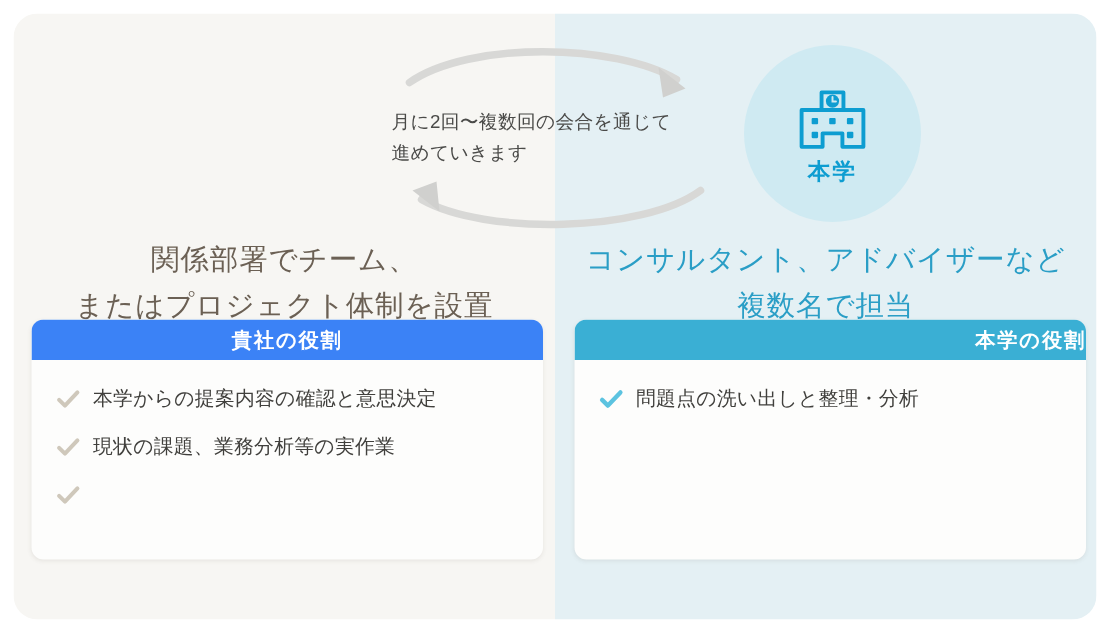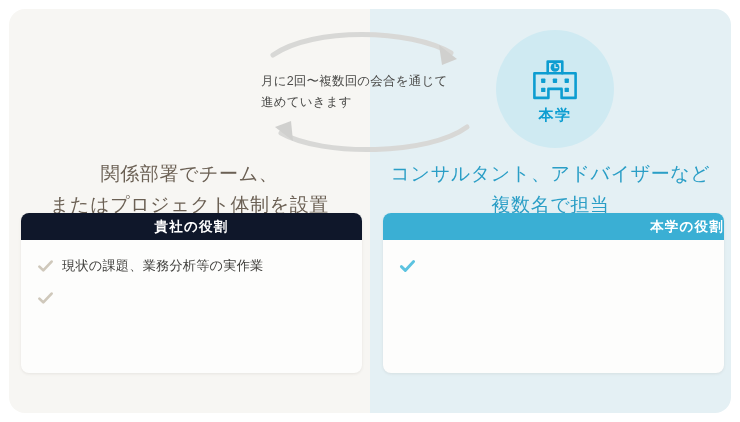--- a/index.html
+++ b/index.html
@@ -134,21 +134,21 @@
 
   .card-head {
     height: 27px;
     line-height: 27px;
     text-align: center;
     font-size: 13.5px;
     font-weight: bold;
     color: #ffffff;
     letter-spacing: 1.2px;
   }
-  .card-head-left  { background: #0f172a; }
+  .card-head-left  { background: #3b82f6; }
   .card-head-right { background: #3aafd4; text-align: right; }
 
   .card-body {
     padding: 16px 18px 18px 16px;
     min-height: 133px;
     box-sizing: border-box;
   }
 
   .bullet {
     display: flex;
@@ -230,20 +230,28 @@
 
     <div class="subtitle subtitle-right">
       <div>コンサルタント、アドバイザーなど</div>
       <div>複数名で担当</div>
     </div>
 
     <div class="card card-left">
       <div class="card-head card-head-left">貴社の役割</div>
       <div class="card-body">
 
+        <div class="bullet">
+          <span class="check">
+            <svg width="17" height="17" viewBox="0 0 17 17" aria-hidden="true">
+              <path d="M2.4 8.6 L6.3 12.4 L14.6 3.6" fill="none" stroke="#cfc8bb" stroke-width="2.7" stroke-linecap="round" stroke-linejoin="round"></path>
+            </svg>
+          </span>
+          <span class="bullet-text">本学からの提案内容の確認と意思決定</span>
+        </div>
 
         <div class="bullet">
           <span class="check">
             <svg width="17" height="17" viewBox="0 0 17 17" aria-hidden="true">
               <path d="M2.4 8.6 L6.3 12.4 L14.6 3.6" fill="none" stroke="#cfc8bb" stroke-width="2.7" stroke-linecap="round" stroke-linejoin="round"></path>
             </svg>
           </span>
           <span class="bullet-text">現状の課題、業務分析等の実作業</span>
         </div>
 
@@ -261,20 +269,21 @@
     <div class="card card-right">
       <div class="card-head card-head-right">本学の役割</div>
       <div class="card-body">
 
         <div class="bullet">
           <span class="check">
             <svg width="17" height="17" viewBox="0 0 17 17" aria-hidden="true">
               <path d="M2.4 8.6 L6.3 12.4 L14.6 3.6" fill="none" stroke="#5cc3e0" stroke-width="2.9" stroke-linecap="round" stroke-linejoin="round"></path>
             </svg>
           </span>
+          <span class="bullet-text">問題点の洗い出しと整理・分析</span>
         </div>
 
 
       </div>
     </div>
 
   </div>
 </div>
 
 </body></html>

